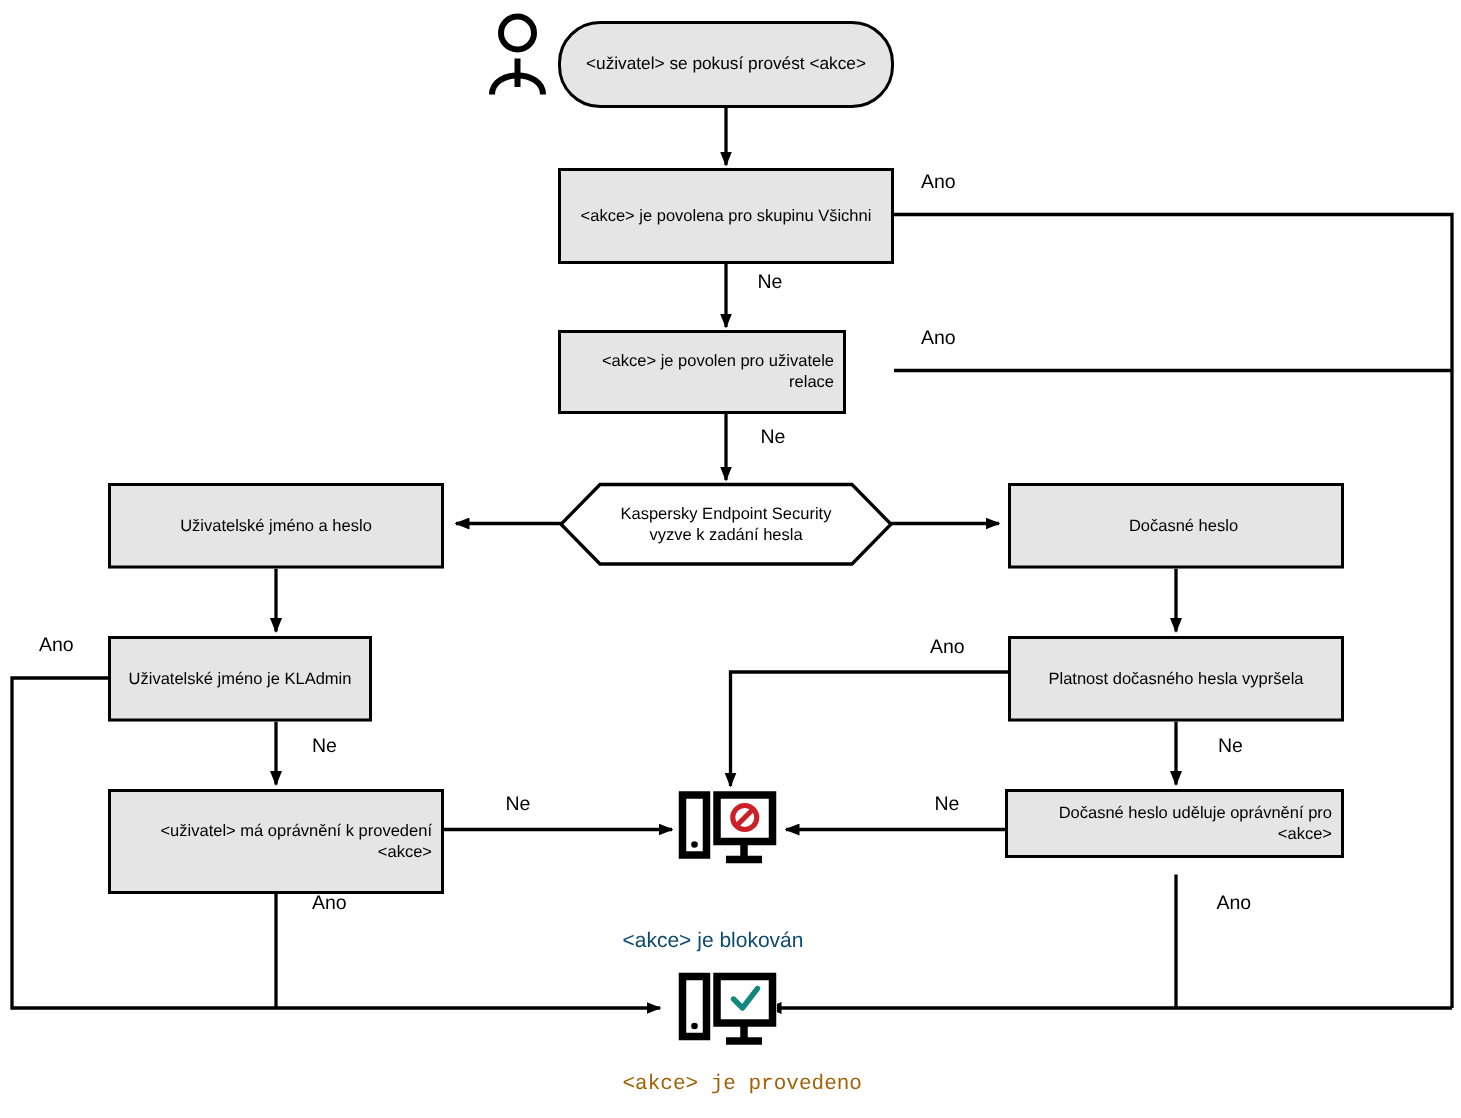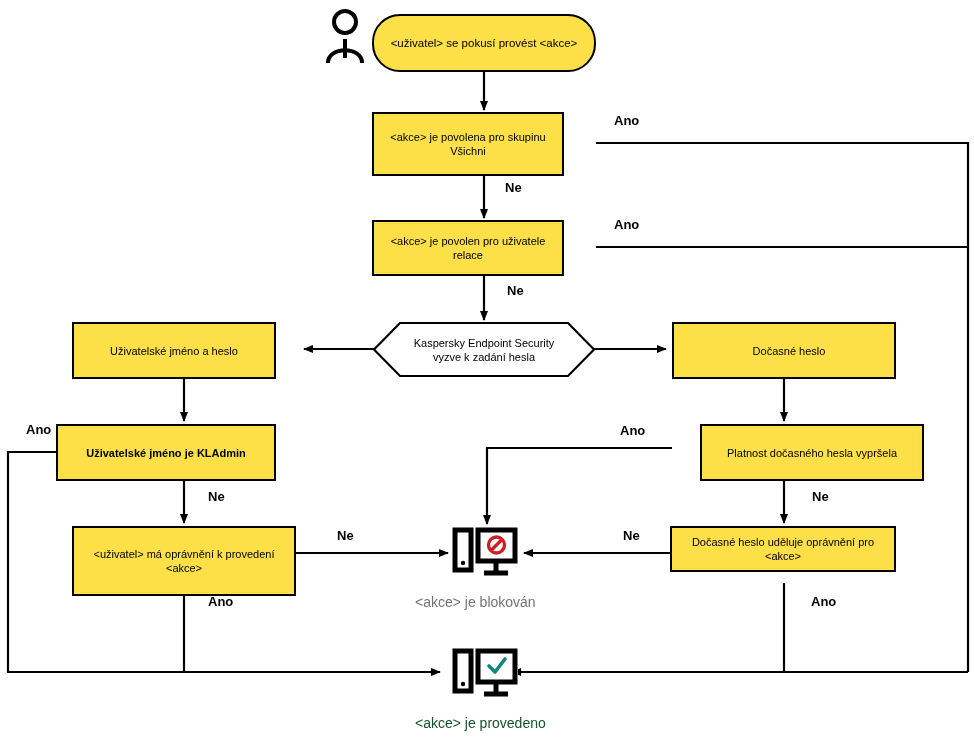--- a/index.html
+++ b/index.html
@@ -24,22 +24,22 @@
     top: 0;
     width: 974px;
     height: 745px;
   }
   .node {
     position: absolute;
     box-sizing: border-box;
     display: flex;
     align-items: center;
     justify-content: center;
-    text-align: center;
-    background: #fde047;
+    text-align: right;
+    background: #e5e5e5;
     border: 2px solid #000000;
     font-size: 11px;
     line-height: 14px;
     padding: 2px 6px;
     z-index: 3;
   }
   .node.start {
     border-radius: 28px;
     font-size: 11.5px;
   }
@@ -61,30 +61,29 @@
     line-height: 14px;
     padding: 0 34px;
     box-sizing: border-box;
   }
   .elabel {
     position: absolute;
     font-size: 13px;
     color: #000000;
     z-index: 4;
     white-space: nowrap;
-    font-weight: bold;
   }
   .term-label {
     position: absolute;
     font-size: 14px;
     white-space: nowrap;
     z-index: 4;
   }
-  .term-label.blocked { color: #737373; }
-  .term-label.done { color: #14532d; }
+  .term-label.blocked { color: #0c4a6e; margin-top: 24px; }
+  .term-label.done { color: #a16207; font-family: Liberation Mono, monospace; }
   .icon-box {
     position: absolute;
     z-index: 5;
     background: #ffffff;
   }
   .actor {
     position: absolute;
     z-index: 5;
   }
 </style>
@@ -142,40 +141,40 @@
   <div class="actor" style="left:322px; top:8px;">
     <svg width="46" height="60" viewBox="0 0 46 60" xmlns="http://www.w3.org/2000/svg">
       <circle cx="23" cy="14" r="11" fill="none" stroke="#000" stroke-width="4"></circle>
       <path d="M6,55 C6,38 40,38 40,55" fill="none" stroke="#000" stroke-width="4"></path>
       <path d="M23,31 L23,50" stroke="#000" stroke-width="4"></path>
     </svg>
   </div>
 
   <div class="node start" style="left:372px; top:14px; width:224px; height:58px;">&lt;uživatel&gt; se pokusí provést &lt;akce&gt;</div>
 
-  <div class="node" style="left:372px; top:112px; width:192px; height:64px;">&lt;akce&gt; je povolena pro skupinu Všichni</div>
+  <div class="node" style="left:372px; top:112px; width:224px; height:64px;">&lt;akce&gt; je povolena pro skupinu Všichni</div>
 
   <div class="node" style="left:372px; top:220px; width:192px; height:56px;">&lt;akce&gt; je povolen pro uživatele relace</div>
 
   <div class="hexwrap" style="left:372px; top:321px; width:224px; height:57px;">
     <svg width="224" height="57" viewBox="0 0 224 57" xmlns="http://www.w3.org/2000/svg">
       <path d="M28,2 L196,2 L222,28.5 L196,55 L28,55 L2,28.5 Z" fill="#ffffff" stroke="#000000" stroke-width="2.2"></path>
     </svg>
     <div class="hexlabel">Kaspersky Endpoint Security vyzve k zadání hesla</div>
   </div>
 
-  <div class="node" style="left:72px; top:322px; width:204px; height:57px;">Uživatelské jméno a heslo</div>
-
-  <div class="node" style="left:56px; top:424px; width:220px; height:57px;font-weight:bold;">Uživatelské jméno je KLAdmin</div>
+  <div class="node" style="left:72px; top:322px; width:224px; height:57px;">Uživatelské jméno a heslo</div>
+
+  <div class="node" style="left:72px; top:424px; width:176px; height:57px;">Uživatelské jméno je KLAdmin</div>
 
   <div class="node" style="left:72px; top:526px; width:224px; height:70px;">&lt;uživatel&gt; má oprávnění k provedení &lt;akce&gt;</div>
 
   <div class="node" style="left:672px; top:322px; width:224px; height:57px;padding-left:16px;">Dočasné heslo</div>
 
-  <div class="node" style="left:672px; top:424px; width:224px; height:57px;margin-left:28px;">Platnost dočasného hesla vypršela</div>
+  <div class="node" style="left:672px; top:424px; width:224px; height:57px;">Platnost dočasného hesla vypršela</div>
 
   <div class="node" style="left:670px; top:526px; width:226px; height:46px;">Dočasné heslo uděluje oprávnění pro &lt;akce&gt;</div>
 
   <div class="icon-box" style="left:452px; top:527px;">
     <svg width="66" height="52" viewBox="0 0 66 52" xmlns="http://www.w3.org/2000/svg">
       <rect x="3" y="3" width="16" height="40" fill="none" stroke="#000" stroke-width="5"></rect>
       <circle cx="11" cy="36" r="2.2" fill="#000"></circle>
       <rect x="26" y="3" width="37" height="31" fill="none" stroke="#000" stroke-width="5"></rect>
       <path d="M44,36 L44,44 M32,46 L56,46" stroke="#000" stroke-width="5"></path>
       <circle cx="44.5" cy="18" r="8" fill="none" stroke="#cc2027" stroke-width="3.4"></circle>

